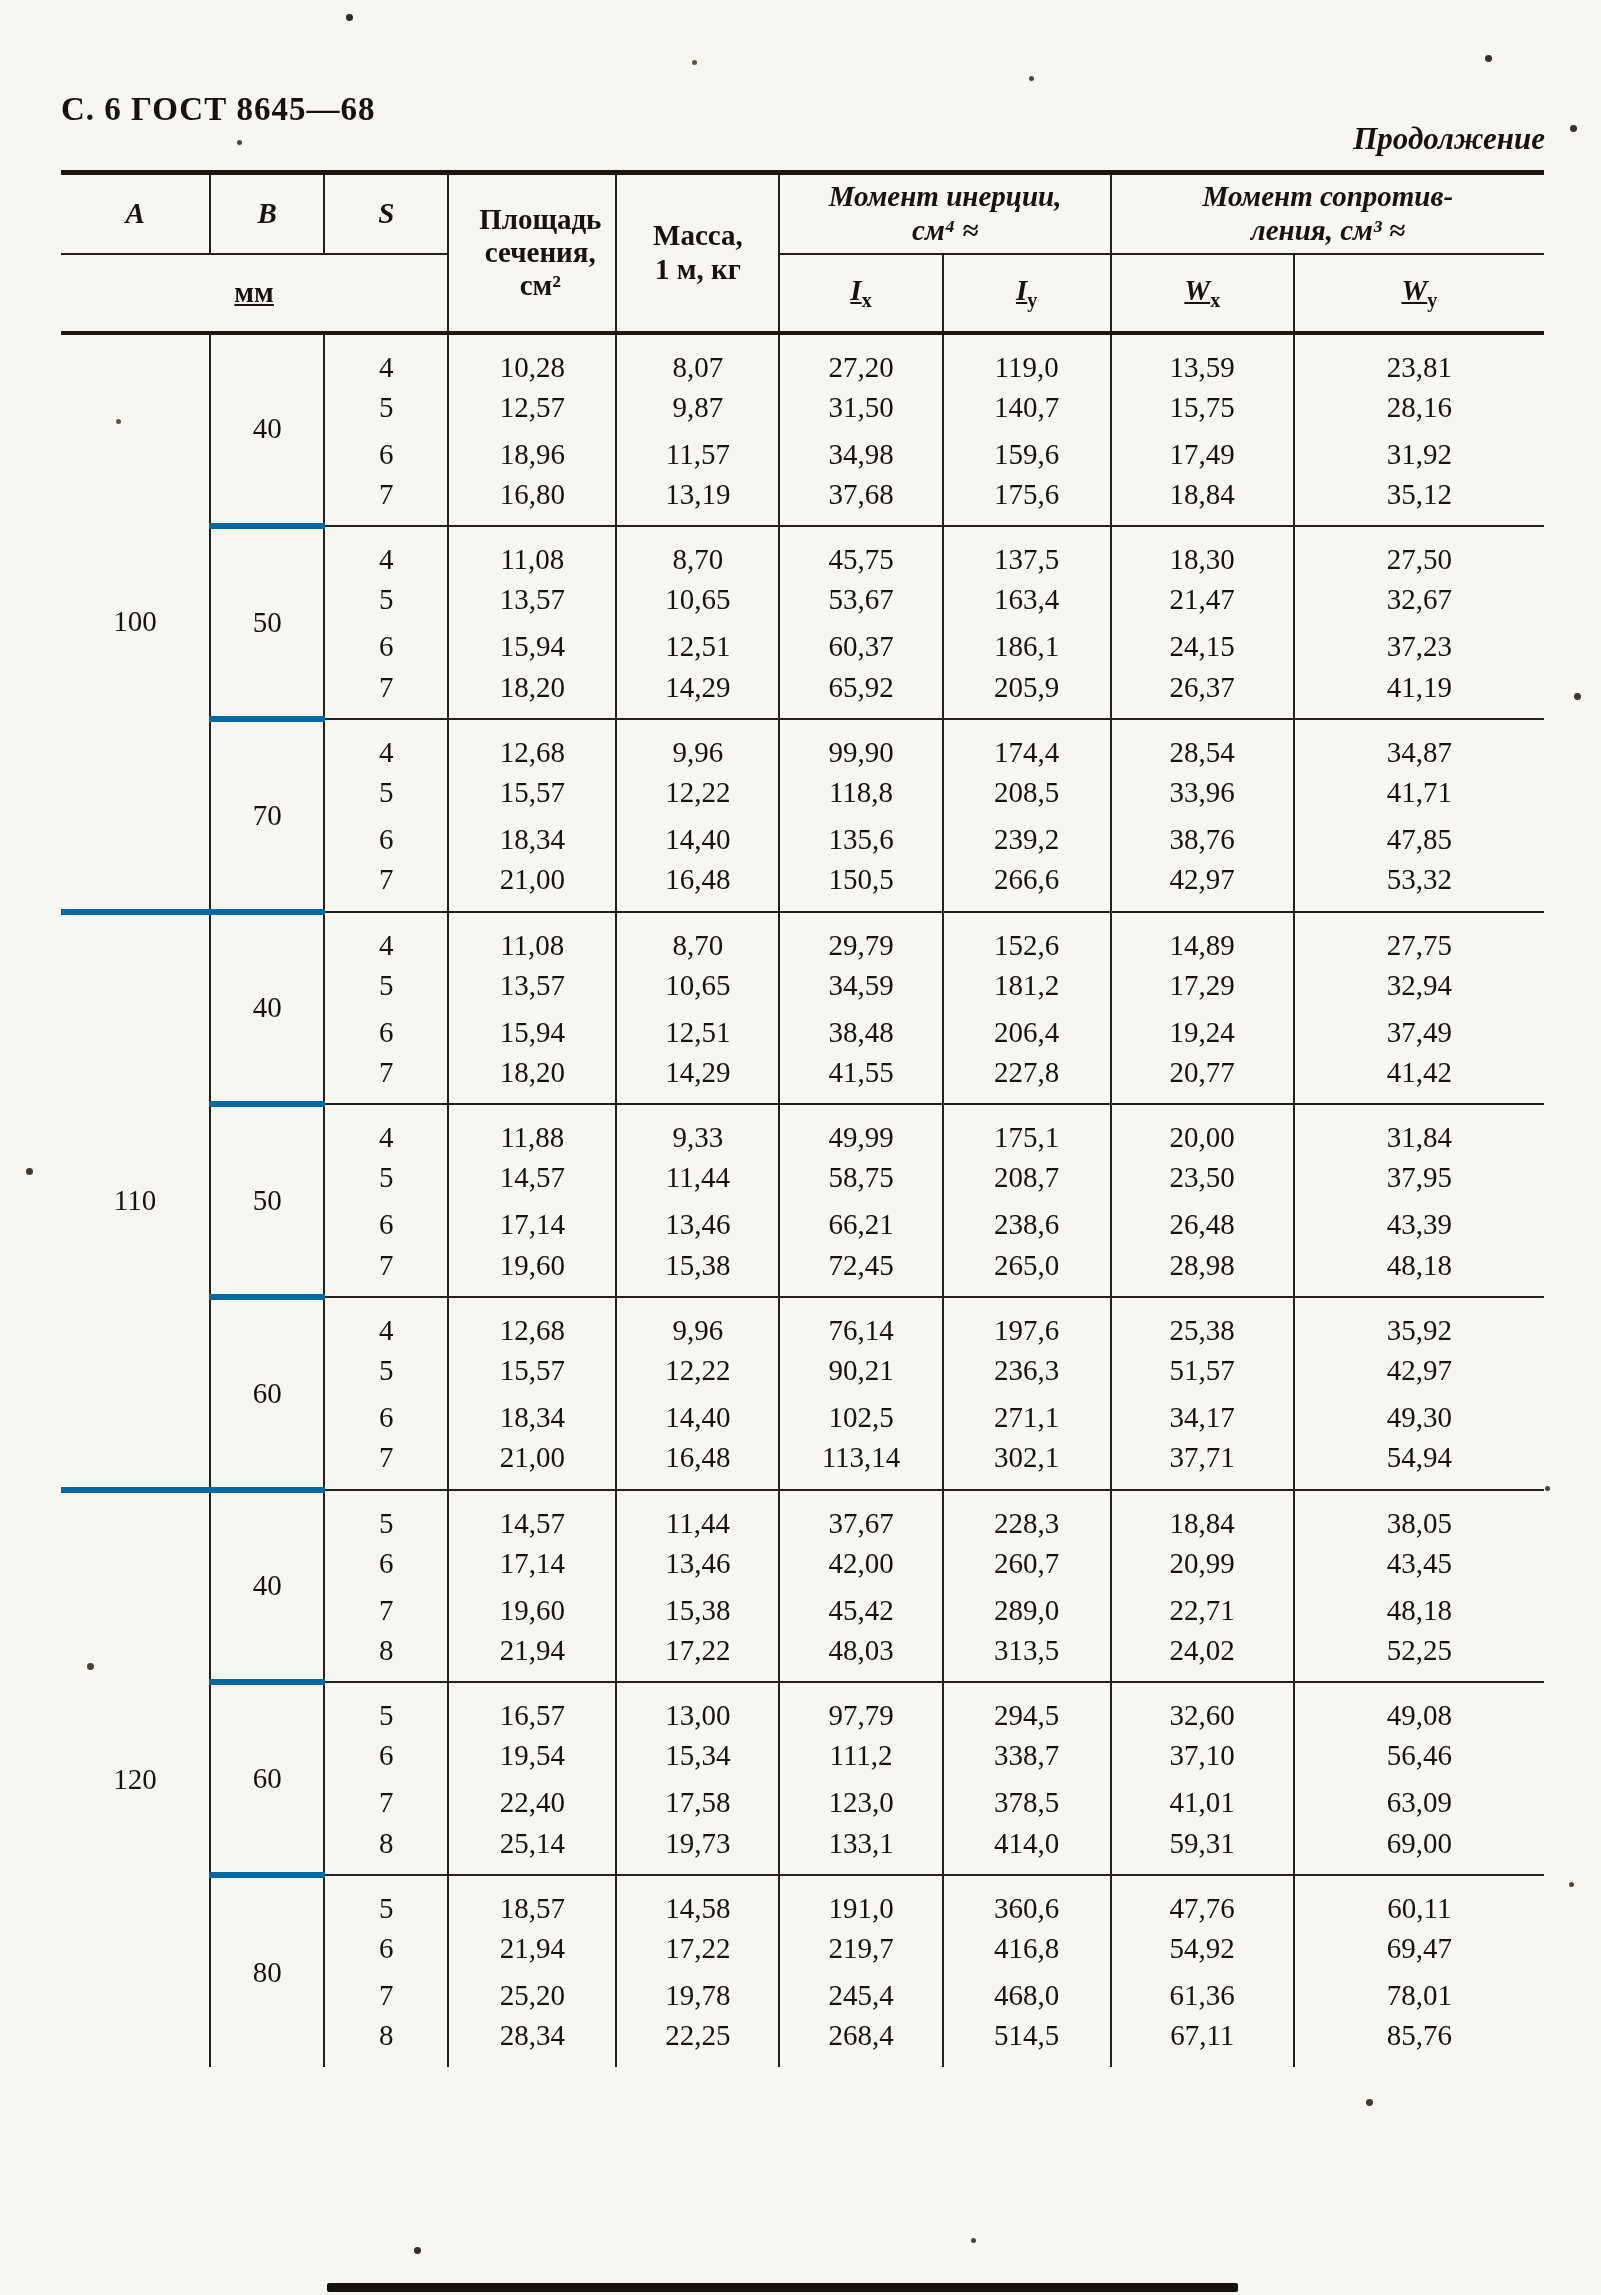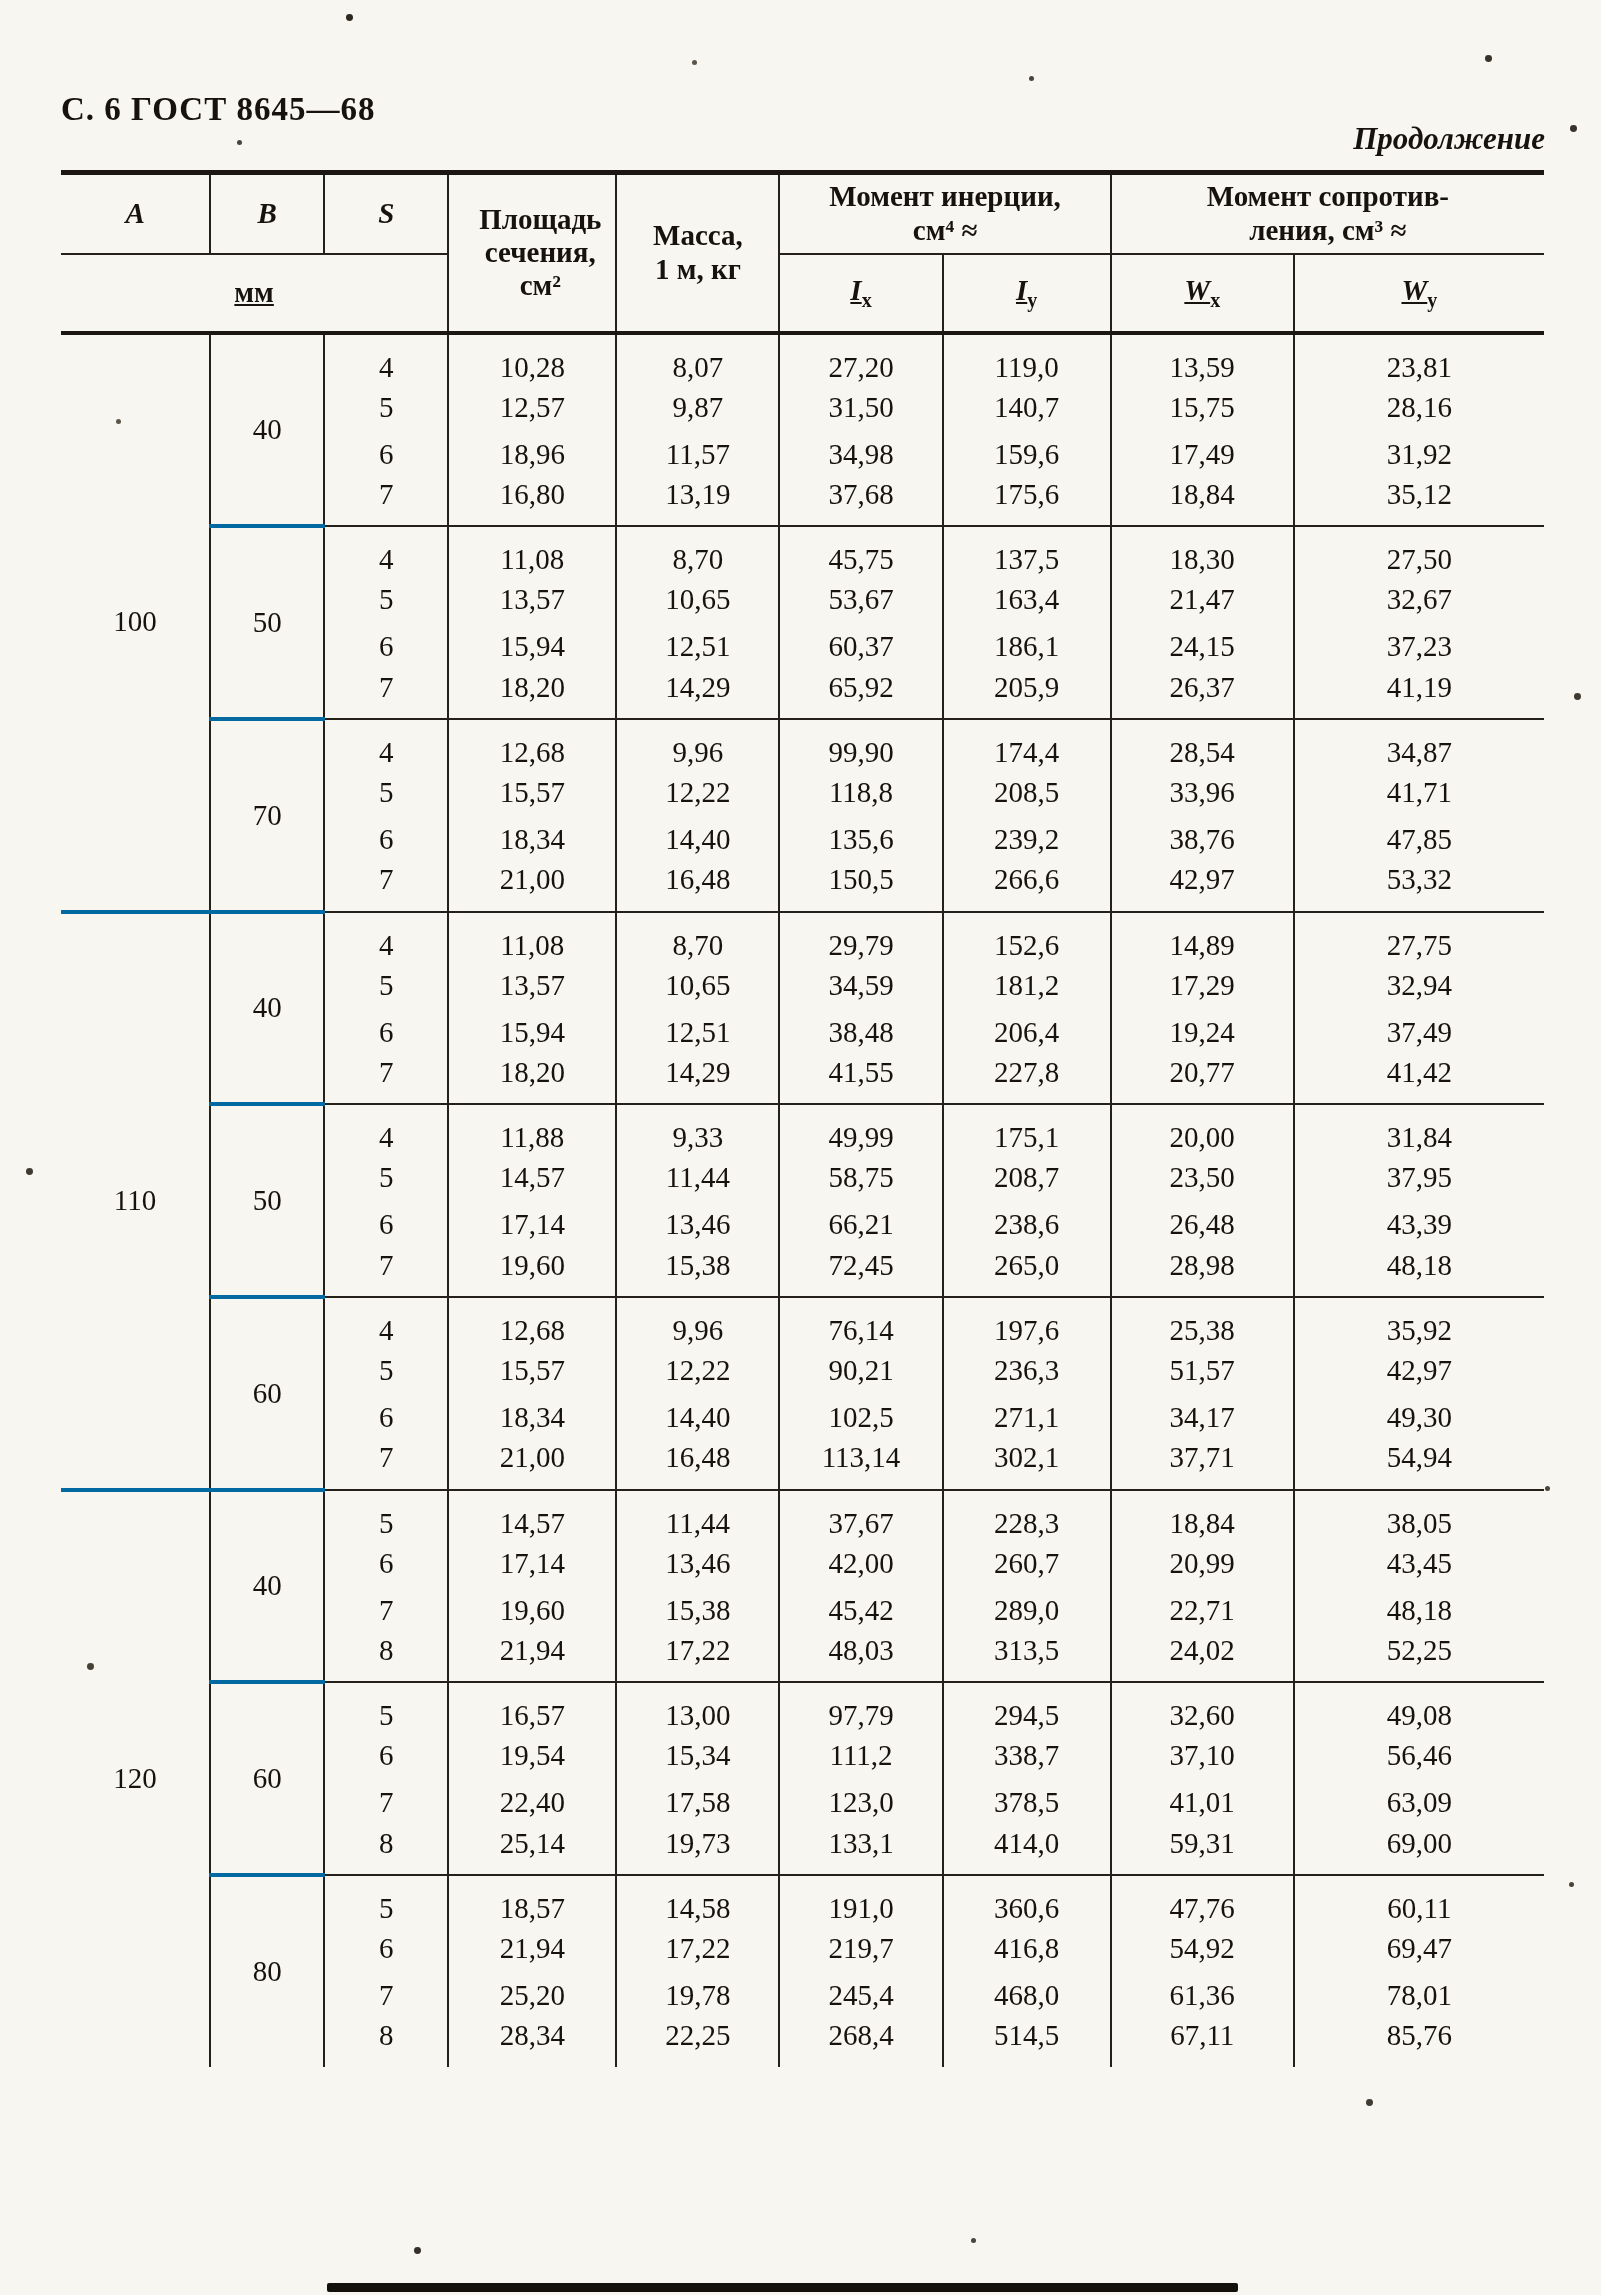--- a/index.html
+++ b/index.html
@@ -44,33 +44,33 @@
     vertical-align: middle;
     font-size: 29px;
     line-height: 1.15;
   }
   
   .br { border-right: 2px solid #26201a; }
   
   thead td { font-weight: bold; font-size: 27px; }
   thead tr.hrow1 { height: 81px; }
   thead tr.hrow2 { height: 79px; text-decoration: underline; }
-  .hline-b { border-bottom: 2px solid #26201a; }
+  .hline-b { border-bottom: 2px solid #26201a; font-style: italic; }
   .thick-b { border-bottom: 4px solid #1d1711; }
   .hdr-italic { font-style: italic; }
   .area-head { text-align: left; padding-left: 16px; font-size: 26px; }
   .two-line { font-size: 26px; }
   .sym { font-style: italic; font-size: 29px; }
   .sym sub { font-size: 20px; font-style: normal; }
   
   tbody tr { height: 47px; }
   tbody td { font-size: 29px; }
   tr.sub-start td { padding-top: 16px; }
   tr.sub-end td { padding-bottom: 14px; border-bottom: 2px solid #26201a; }
-  td.cell-a, td.cell-b { border-bottom: 4px solid #0369a1; padding-top: 0 !important; padding-bottom: 0 !important; }
+  td.cell-a, td.cell-b { border-bottom: 6px solid #0369a1; padding-top: 0 !important; padding-bottom: 0 !important; }
   tr.page-cut td { border-bottom: none; }
   .no-bottom { border-bottom: none !important; margin-top: 8px; }
   
   .bottom-bar {
     position: absolute;
     left: 327px;
     top: 2283px;
     width: 911px;
     height: 9px;
     background: #14100b;

